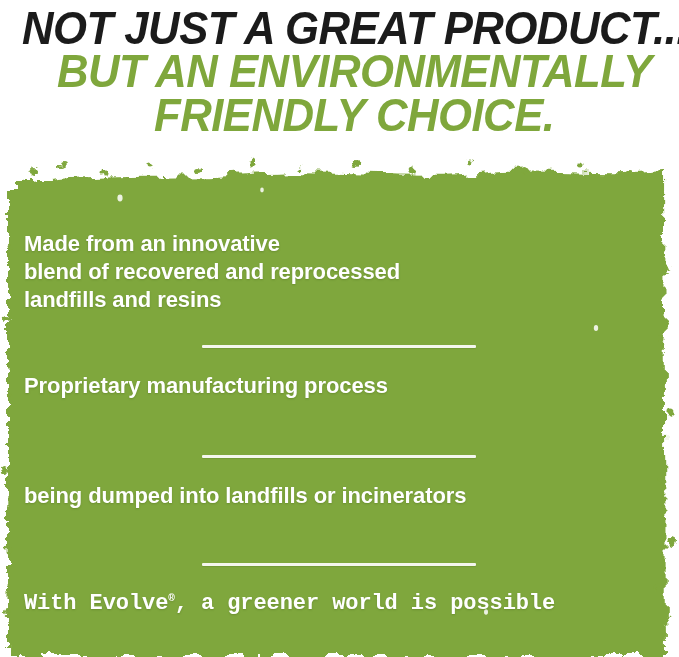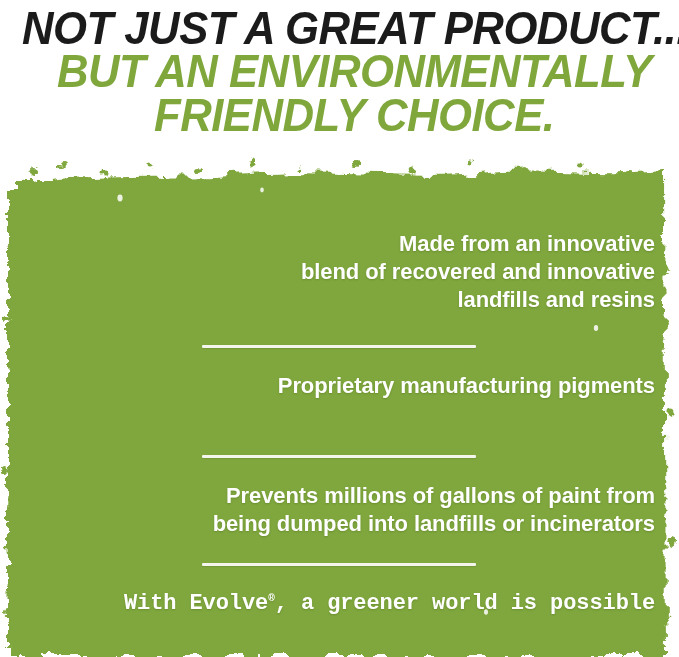--- a/index.html
+++ b/index.html
@@ -94,21 +94,21 @@
     width: 679px;
     height: 507px;
     z-index: 3;
     padding: 0;
   }
 
   .block {
     position: absolute;
     left: 0;
     width: 679px;
-    text-align: right;
+    text-align: left;
     color: #ffffff;
     font-weight: 700;
     font-size: 22px;
     line-height: 28px;
     letter-spacing: -0.004em;
     text-shadow: 0 1px 2px rgba(60,90,20,0.30);
     padding: 0 24px;
   }
 
   .block .ln { display: block; white-space: nowrap; }
@@ -218,34 +218,33 @@
         <ellipse cx="486" cy="462" rx="2.0" ry="2.8"></ellipse>
         <ellipse cx="262" cy="40" rx="1.8" ry="2.4"></ellipse>
       </g>
     </svg>
   </div>
 
   <div class="panel-content">
 
     <div class="block block-1">
       <span class="ln">Made from an innovative</span>
-      <span class="ln">blend of recovered and innovative</span>
+      <span class="ln">blend of recovered and reprocessed</span>
       <span class="ln">landfills and resins</span>
     </div>
 
     <div class="divider div-1"></div>
 
     <div class="block block-2">
-      <span class="ln">Proprietary manufacturing pigments</span>
+      <span class="ln">Proprietary manufacturing process</span>
     </div>
 
     <div class="divider div-2"></div>
 
     <div class="block block-3">
-      <span class="ln">Prevents millions of gallons of paint from</span>
       <span class="ln">being dumped into landfills or incinerators</span>
     </div>
 
     <div class="divider div-3"></div>
 
     <div class="block block-4">
       <span class="ln"><span>With Evolve</span><span class="reg">®</span><span>, a greener world is possible</span></span>
     </div>
 
   </div>

